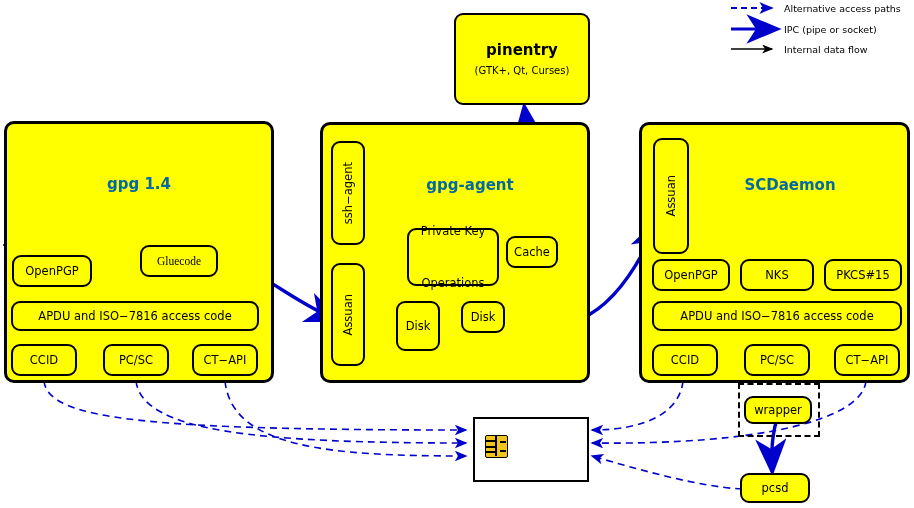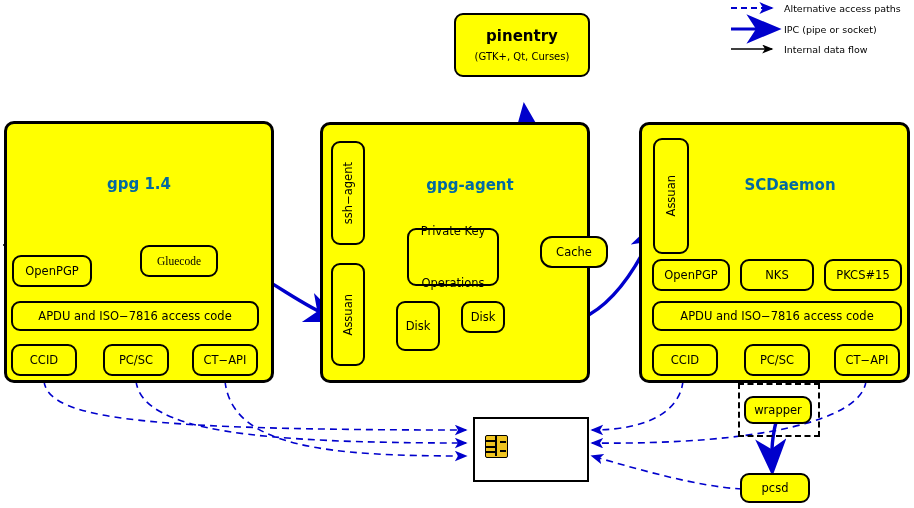--- a/index.html
+++ b/index.html
@@ -75,21 +75,21 @@
 
   <div class="node big" style="left:4px;top:121px;width:270px;height:262px;"></div>
   <div class="title" style="left:4px;top:175px;width:270px;text-align:center;">gpg 1.4</div>
 
   <div class="node big" style="left:320px;top:122px;width:270px;height:261px;"></div>
   <div class="title" style="left:370px;top:176px;width:200px;text-align:center;">gpg-agent</div>
 
   <div class="node big" style="left:639px;top:122px;width:271px;height:261px;"></div>
   <div class="title" style="left:690px;top:176px;width:200px;text-align:center;">SCDaemon</div>
 
-  <div class="node rounded" style="left:454px;top:13px;width:136px;height:64px;flex-direction:column;">
+  <div class="node rounded" style="left:454px;top:13px;width:136px;height:92px;flex-direction:column;">
     <div style="font-weight:bold;font-size:15px;">pinentry</div>
     <div class="lbl small" style="margin-top:6px;">(GTK+, Qt, Curses)</div>
   </div>
 
   <svg class="layer" style="z-index:8;">
     <path d="M3,245 L121,245 L121,288 L261,288" stroke="#000" stroke-width="1.4" fill="none" stroke-dasharray="2.5,3"></path>
   </svg>
 
   <div class="node rounded" style="left:12px;top:255px;width:80px;height:32px;">
     <span class="lbl">OpenPGP</span>
@@ -113,21 +113,21 @@
   <div class="node rounded" style="left:331px;top:141px;width:34px;height:104px;">
     <span class="lbl vert">ssh−agent</span>
   </div>
   <div class="node rounded" style="left:331px;top:263px;width:34px;height:103px;">
     <span class="lbl vert">Assuan</span>
   </div>
   <div class="node rounded" style="left:407px;top:228px;width:92px;height:58px;flex-direction:column;gap:32px;">
     <span class="lbl">Private Key</span>
     <span class="lbl" style="margin-top:5px;">Operations</span>
   </div>
-  <div class="node rounded" style="left:540px;top:236px;width:68px;height:32px;border-radius:12px;">
+  <div class="node rounded" style="left:506px;top:236px;width:52px;height:32px;">
     <span class="lbl">Cache</span>
   </div>
   <div class="node rounded" style="left:396px;top:301px;width:44px;height:50px;">
     <span class="lbl">Disk</span>
   </div>
   <div class="node rounded" style="left:461px;top:301px;width:44px;height:32px;">
     <span class="lbl">Disk</span>
   </div>
 
   <div class="node rounded" style="left:653px;top:138px;width:36px;height:116px;">

